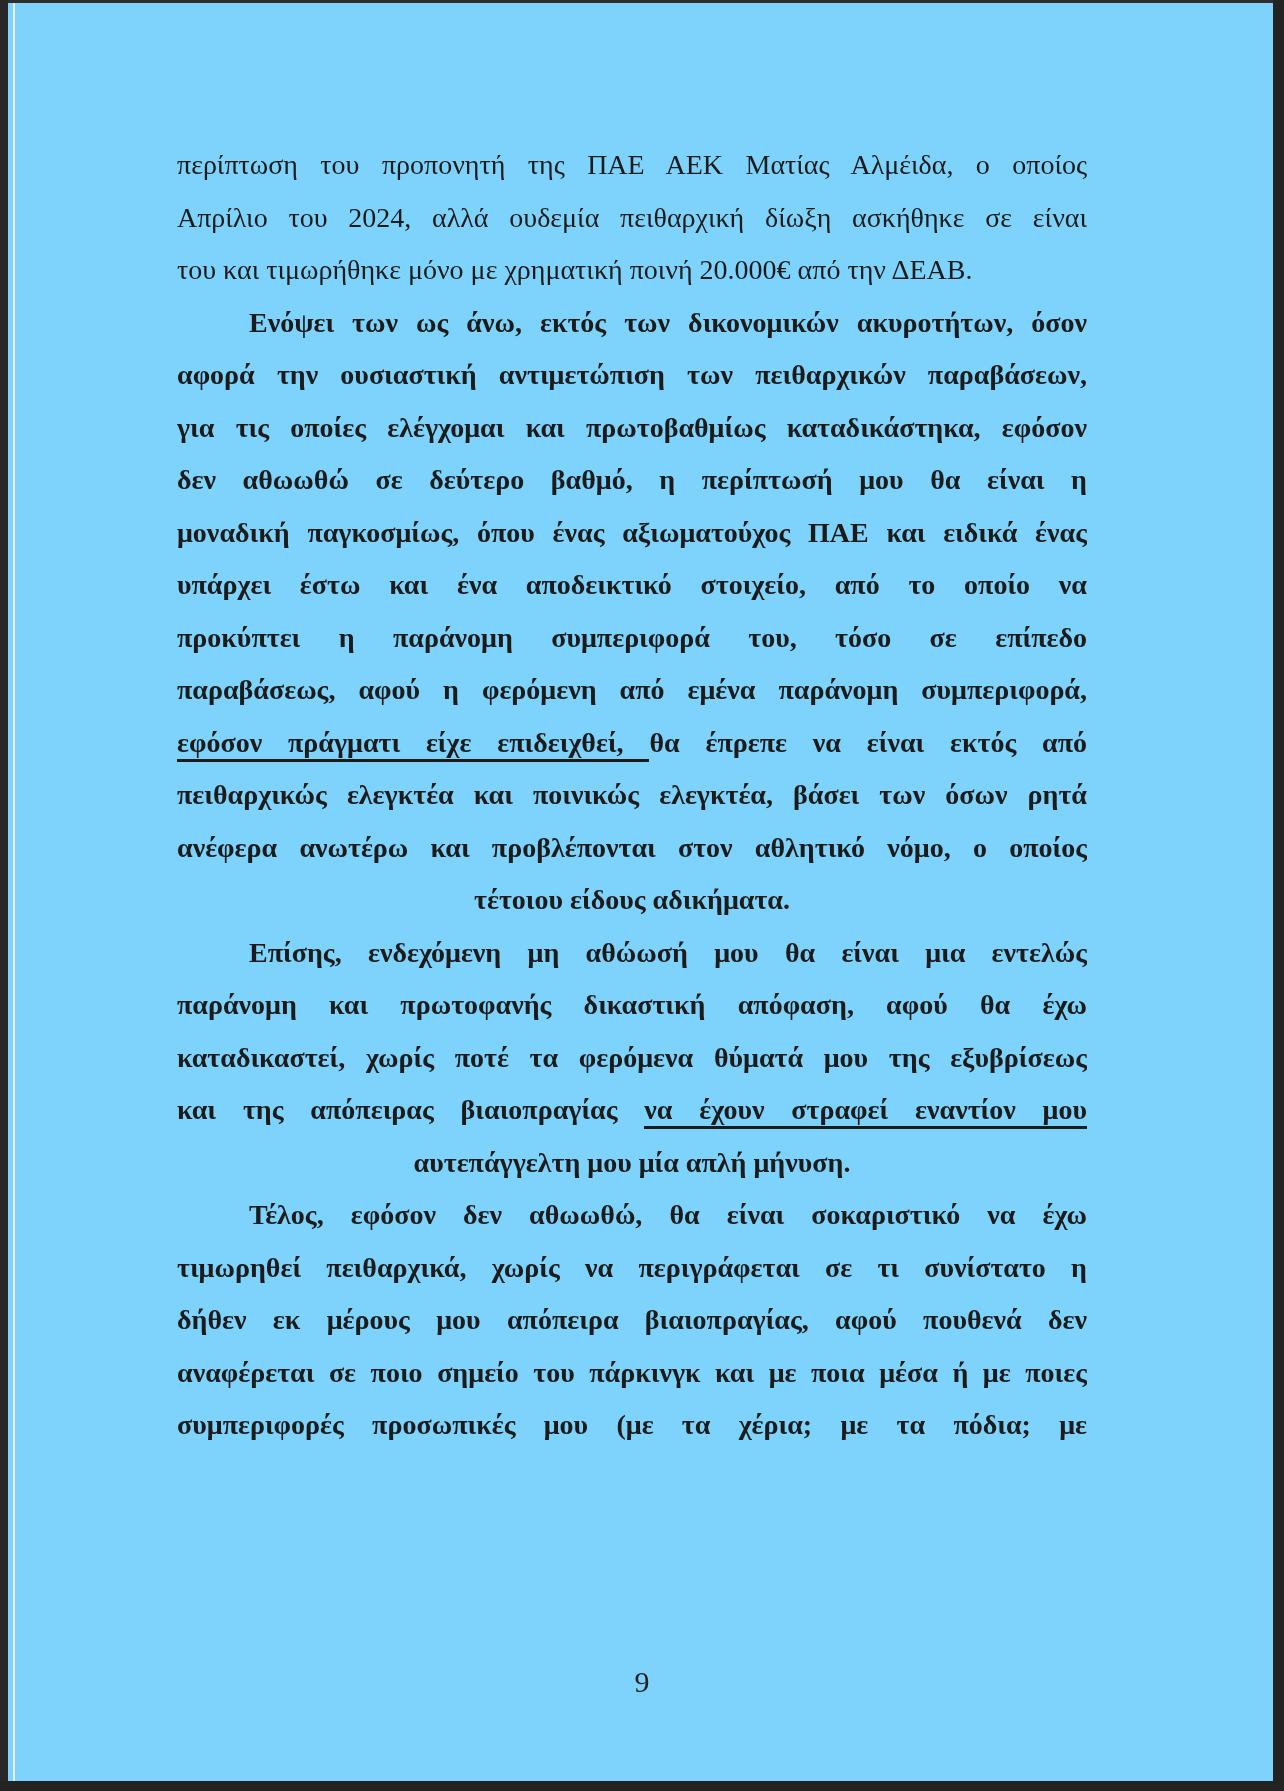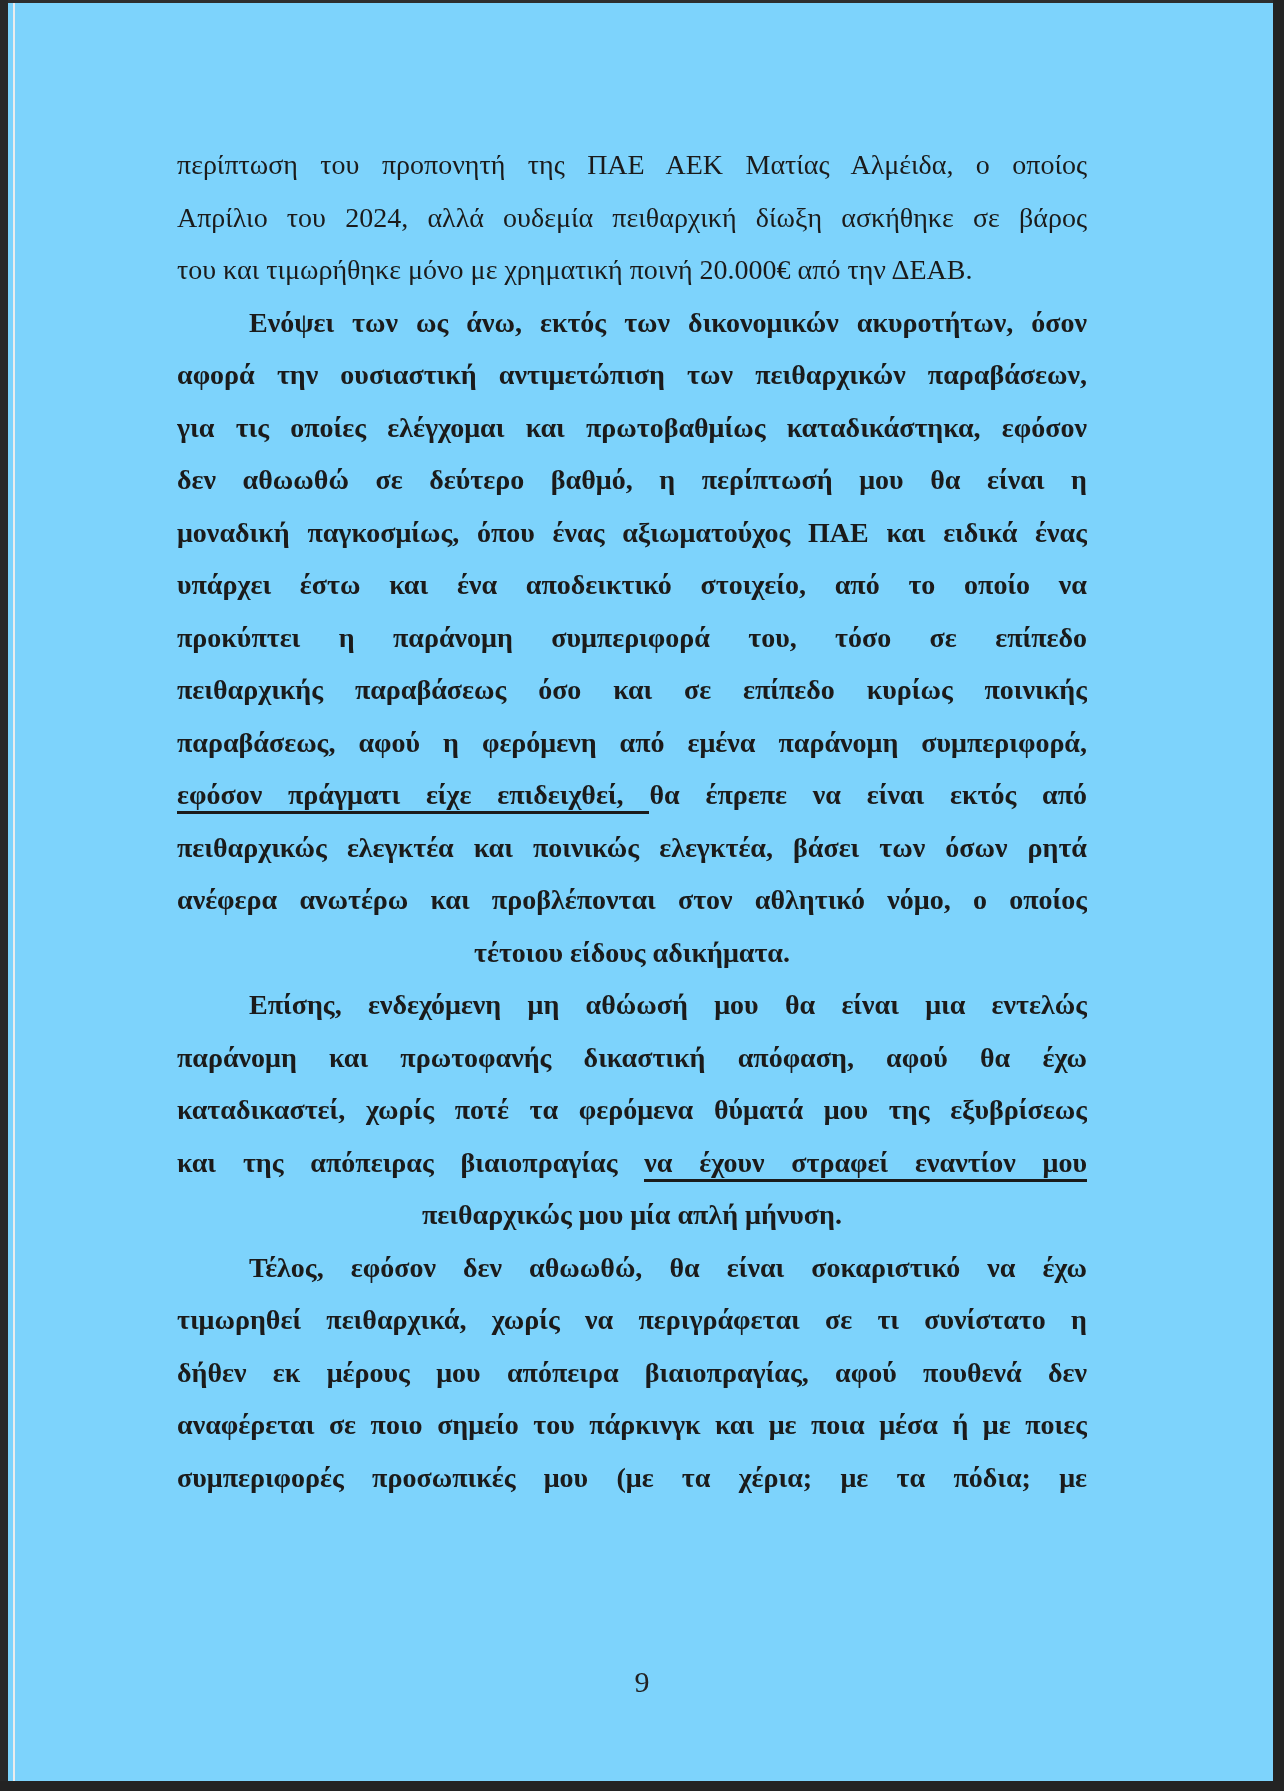--- a/index.html
+++ b/index.html
@@ -86,40 +86,39 @@
 
 <div class="page">
   <div class="paper-edge-line"></div>
   <div class="scan-border-top"></div>
   <div class="scan-border-left"></div>
   <div class="scan-border-right"></div>
   <div class="scan-border-bottom"></div>
 
   <div id="text-block">
       <div class="line justify"><span>περίπτωση του προπονητή της ΠΑΕ ΑΕΚ Ματίας Αλμέιδα, ο οποίος</span></div>
-      <div class="line justify"><span>Απρίλιο του 2024, αλλά ουδεμία πειθαρχική δίωξη ασκήθηκε σε βάρος</span></div>
+      <div class="line justify"><span>Απρίλιο του 2024, αλλά ουδεμία πειθαρχική δίωξη ασκήθηκε σε είναι</span></div>
       <div class="line"><span>του και τιμωρήθηκε μόνο με χρηματική ποινή 20.000€ από την ΔΕΑΒ.</span></div>
       <div class="line bold justify indent"><span>Ενόψει των ως άνω, εκτός των δικονομικών ακυροτήτων, όσον</span></div>
       <div class="line bold justify"><span>αφορά την ουσιαστική αντιμετώπιση των πειθαρχικών παραβάσεων,</span></div>
       <div class="line bold justify"><span>για τις οποίες ελέγχομαι και πρωτοβαθμίως καταδικάστηκα, εφόσον</span></div>
       <div class="line bold justify"><span>δεν αθωωθώ σε δεύτερο βαθμό, η περίπτωσή μου θα είναι η</span></div>
       <div class="line bold justify"><span>μοναδική παγκοσμίως, όπου ένας αξιωματούχος ΠΑΕ και ειδικά ένας</span></div>
       <div class="line bold justify"><span>υπάρχει έστω και ένα αποδεικτικό στοιχείο, από το οποίο να</span></div>
       <div class="line bold justify"><span>προκύπτει η παράνομη συμπεριφορά του, τόσο σε επίπεδο</span></div>
-      <div class="line bold justify"><span>πειθαρχικής παραβάσεως όσο και σε επίπεδο κυρίως ποινικής</span></div>
       <div class="line bold justify"><span>παραβάσεως, αφού η φερόμενη από εμένα παράνομη συμπεριφορά,</span></div>
       <div class="line bold justify"><span class="u">εφόσον πράγματι είχε επιδειχθεί, </span><span>θα έπρεπε να είναι εκτός από</span></div>
       <div class="line bold justify"><span>πειθαρχικώς ελεγκτέα και ποινικώς ελεγκτέα, βάσει των όσων ρητά</span></div>
       <div class="line bold justify"><span>ανέφερα ανωτέρω και προβλέπονται στον αθλητικό νόμο, ο οποίος</span></div>
       <div class="line bold"><span>τέτοιου είδους αδικήματα.</span></div>
       <div class="line bold justify indent"><span>Επίσης, ενδεχόμενη μη αθώωσή μου θα είναι μια εντελώς</span></div>
       <div class="line bold justify"><span>παράνομη και πρωτοφανής δικαστική απόφαση, αφού θα έχω</span></div>
       <div class="line bold justify"><span>καταδικαστεί, χωρίς ποτέ τα φερόμενα θύματά μου της εξυβρίσεως</span></div>
       <div class="line bold justify"><span>και της απόπειρας βιαιοπραγίας </span><span class="u">να έχουν στραφεί εναντίον μου</span></div>
-      <div class="line bold"><span>πειθαρχικώς μου μία απλή μήνυση.</span></div>
+      <div class="line bold"><span>αυτεπάγγελτη μου μία απλή μήνυση.</span></div>
       <div class="line bold justify indent"><span>Τέλος, εφόσον δεν αθωωθώ, θα είναι σοκαριστικό να έχω</span></div>
       <div class="line bold justify"><span>τιμωρηθεί πειθαρχικά, χωρίς να περιγράφεται σε τι συνίστατο η</span></div>
       <div class="line bold justify"><span>δήθεν εκ μέρους μου απόπειρα βιαιοπραγίας, αφού πουθενά δεν</span></div>
       <div class="line bold justify"><span>αναφέρεται σε ποιο σημείο του πάρκινγκ και με ποια μέσα ή με ποιες</span></div>
       <div class="line bold justify"><span>συμπεριφορές προσωπικές μου (με τα χέρια; με τα πόδια; με</span></div>
     </div>
 
   <div id="page-number">9</div>
 </div>
 

